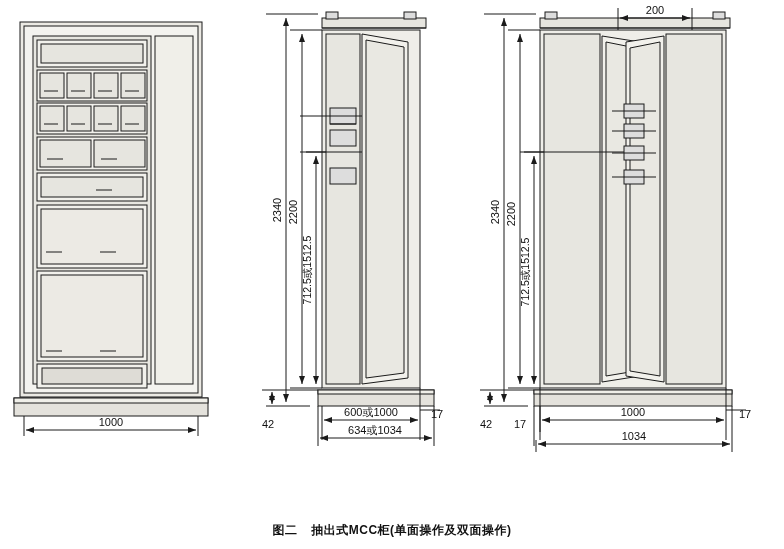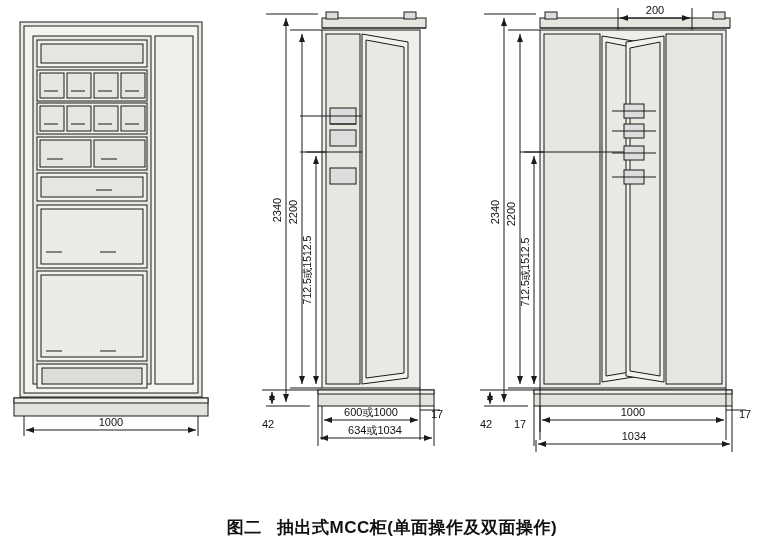--- a/index.html
+++ b/index.html
@@ -1,21 +1,21 @@
 <!DOCTYPE html>
 <html><head>
 <meta charset="utf-8">
 <style>
   html,body{margin:0;padding:0;background:#ffffff;}
   body{width:784px;height:549px;font-family:"Liberation Sans","DejaVu Sans",sans-serif;color:#1a1a1a;}
   #stage{position:relative;width:784px;height:549px;overflow:hidden;background:#fff;}
   svg{display:block;}
   .cap{
     position:absolute;left:0;right:0;bottom:10px;text-align:center;
-    font-size:17px;font-weight:bold;letter-spacing:.5px;color:#111;
+    font-size:12px;font-weight:bold;letter-spacing:.5px;color:#111;
   }
   .cap span{display:inline-block;}
   .cap .t2{margin-left:10px;}
 </style>
 </head>
 <body>
 
 <div id="stage">
 
 <svg width="784" height="549" viewBox="0 0 784 549">

